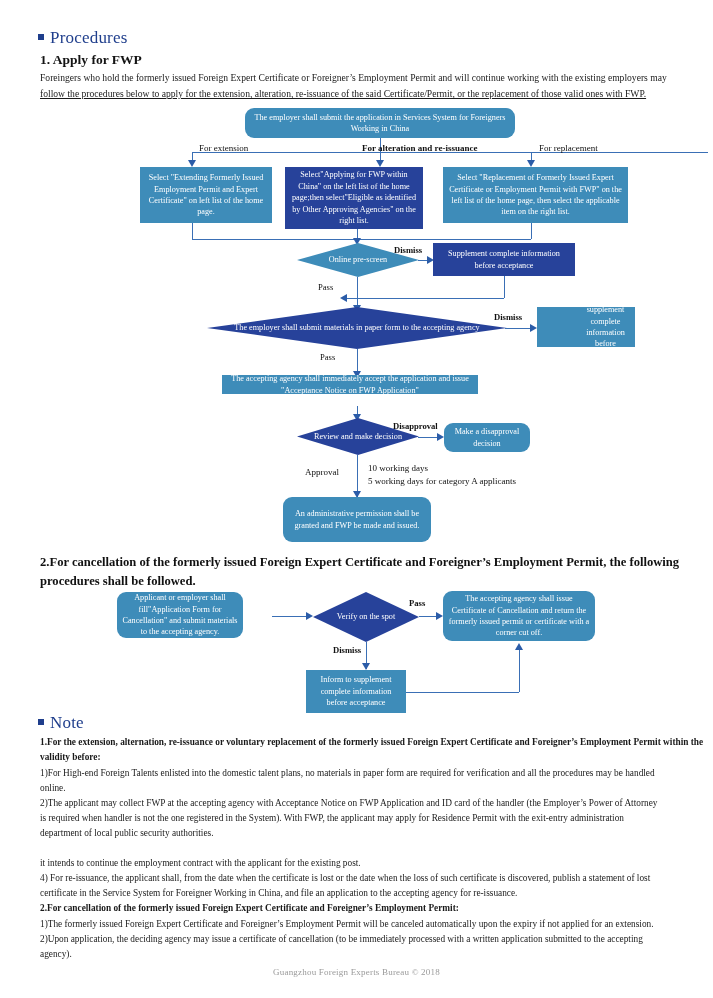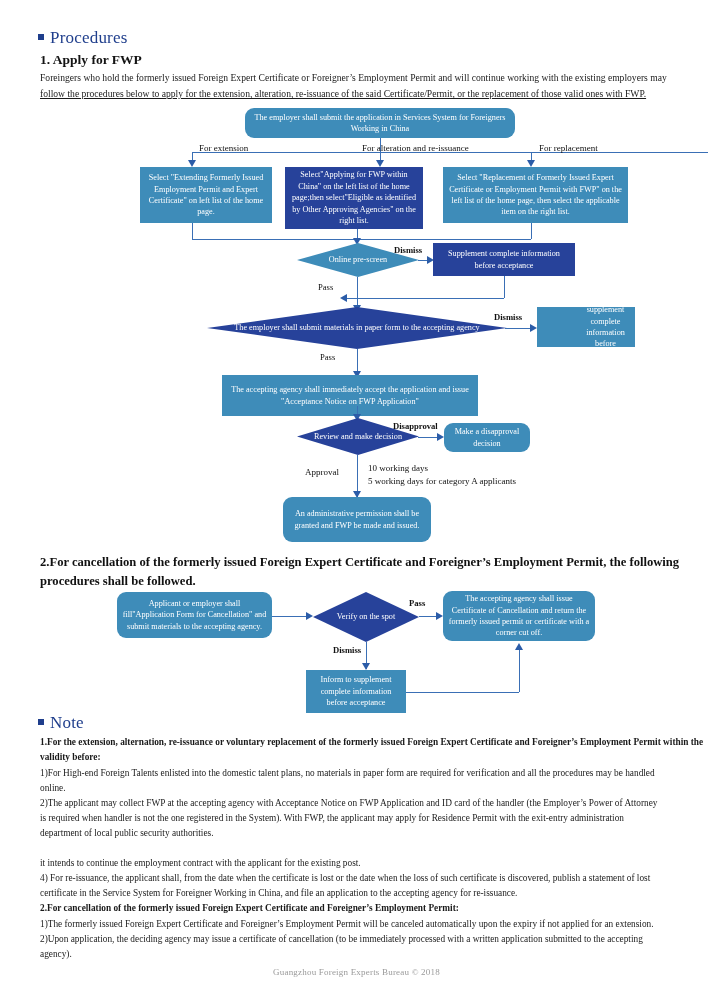--- a/index.html
+++ b/index.html
@@ -171,21 +171,21 @@
   <div class="para" style="left:40px; top:70px; width:660px;">Foreingers who hold the formerly issued Foreign Expert Certificate or Foreigner’s Employment Permit and will continue working with the existing employers may</div>
   <div class="para" style="left:40px; top:86px; width:660px;text-decoration:underline;">follow the procedures below to apply for the extension, alteration, re-issuance of the said Certificate/Permit, or the replacement of those valid ones with FWP.</div>
 
   <div class="node lightblue rounded" style="left:245px; top:108px; width:270px; height:30px;">The employer shall submit the application in Services System for Foreigners Working in China</div>
 
   <div class="ln v" style="left:380px; top:138px; height:14px;"></div>
 
   <div class="ln h" style="left:192px; top:152px; width:516px;"></div>
 
   <div class="flabel bigger" style="left:199px; top:143px;">For extension</div>
-  <div class="flabel bigger" style="left:362px; top:143px;">For alteration and re-issuance</div>
+  <div class="flabel bigger" style="left:362px; top:143px;font-weight:bold;">For alteration and re-issuance</div>
   <div class="flabel bigger" style="left:539px; top:143px;">For replacement</div>
 
   <div class="ln v" style="left:192px; top:152px; height:10px;"></div>
   <div class="arrow down" style="left:188px; top:160px;"></div>
 
   <div class="ln v" style="left:380px; top:152px; height:10px;"></div>
   <div class="arrow down" style="left:376px; top:160px;"></div>
 
   <div class="ln v" style="left:531px; top:152px; height:10px;"></div>
   <div class="arrow down" style="left:527px; top:160px;"></div>
@@ -226,21 +226,21 @@
 
   <div class="flabel" style="left:494px; top:312px; font-weight:bold;">Dismiss</div>
   <div class="ln h" style="left:505px; top:328px; width:27px;"></div>
   <div class="arrow right" style="left:530px; top:324px;"></div>
   <div class="node lightblue rect" style="left:537px; top:307px; width:98px; height:40px;padding-left:44px;">Informto supplement complete information before acceptance</div>
 
   <div class="ln v" style="left:357px; top:349px; height:28px;"></div>
   <div class="flabel" style="left:320px; top:352px;">Pass</div>
   <div class="arrow down" style="left:353px; top:371px;"></div>
 
-  <div class="node lightblue rect" style="left:222px; top:375px; width:256px; height:41px;">The accepting agency shall immediately accept the application and issue "Acceptance Notice on FWP Application"</div>
+  <div class="node lightblue rect" style="left:222px; top:375px; width:256px; height:19px;">The accepting agency shall immediately accept the application and issue "Acceptance Notice on FWP Application"</div>
 
   <div class="ln v" style="left:357px; top:406px; height:13px;"></div>
   <div class="arrow down" style="left:353px; top:414px;"></div>
 
   <div class="diamond" style="left:297px; top:418px; width:122px; height:37px; --dcolor:#27429A;">
     <span>Review and make decision</span>
   </div>
 
   <div class="flabel" style="left:393px; top:421px; font-weight:bold;">Disapproval</div>
   <div class="ln h" style="left:418px; top:437px; width:22px;"></div>
@@ -251,21 +251,21 @@
   <div class="flabel bigger" style="left:305px; top:467px;">Approval</div>
   <div class="flabel bigger" style="left:368px; top:463px;">10 working days</div>
   <div class="flabel bigger" style="left:368px; top:476px;">5 working days for category A applicants</div>
   <div class="arrow down" style="left:353px; top:491px;"></div>
 
   <div class="node lightblue rounded" style="left:283px; top:497px; width:148px; height:45px;">An administrative permission shall be granted and FWP be made and issued.</div>
 
   <div class="head2" style="left:40px; top:553px; width:665px;">2.For cancellation of the formerly issued Foreign Expert Certificate and Foreigner’s Employment Permit, the following</div>
   <div class="head2" style="left:40px; top:572px; width:665px;">procedures shall be followed.</div>
 
-  <div class="node lightblue rounded" style="left:117px; top:592px; width:155px; height:46px;">Applicant or employer shall fill"Application Form for Cancellation" and submit materials to the accepting agency.</div>
+  <div class="node lightblue rounded" style="left:117px; top:592px; width:126px; height:46px;">Applicant or employer shall fill"Application Form for Cancellation" and submit materials to the accepting agency.</div>
 
   <div class="ln h" style="left:272px; top:616px; width:37px;"></div>
   <div class="arrow right" style="left:306px; top:612px;"></div>
 
   <div class="diamond" style="left:313px; top:592px; width:106px; height:50px; --dcolor:#27429A;">
     <span>Verify on the spot</span>
   </div>
 
   <div class="flabel" style="left:409px; top:598px; font-weight:bold;">Pass</div>
   <div class="ln h" style="left:419px; top:616px; width:20px;"></div>

